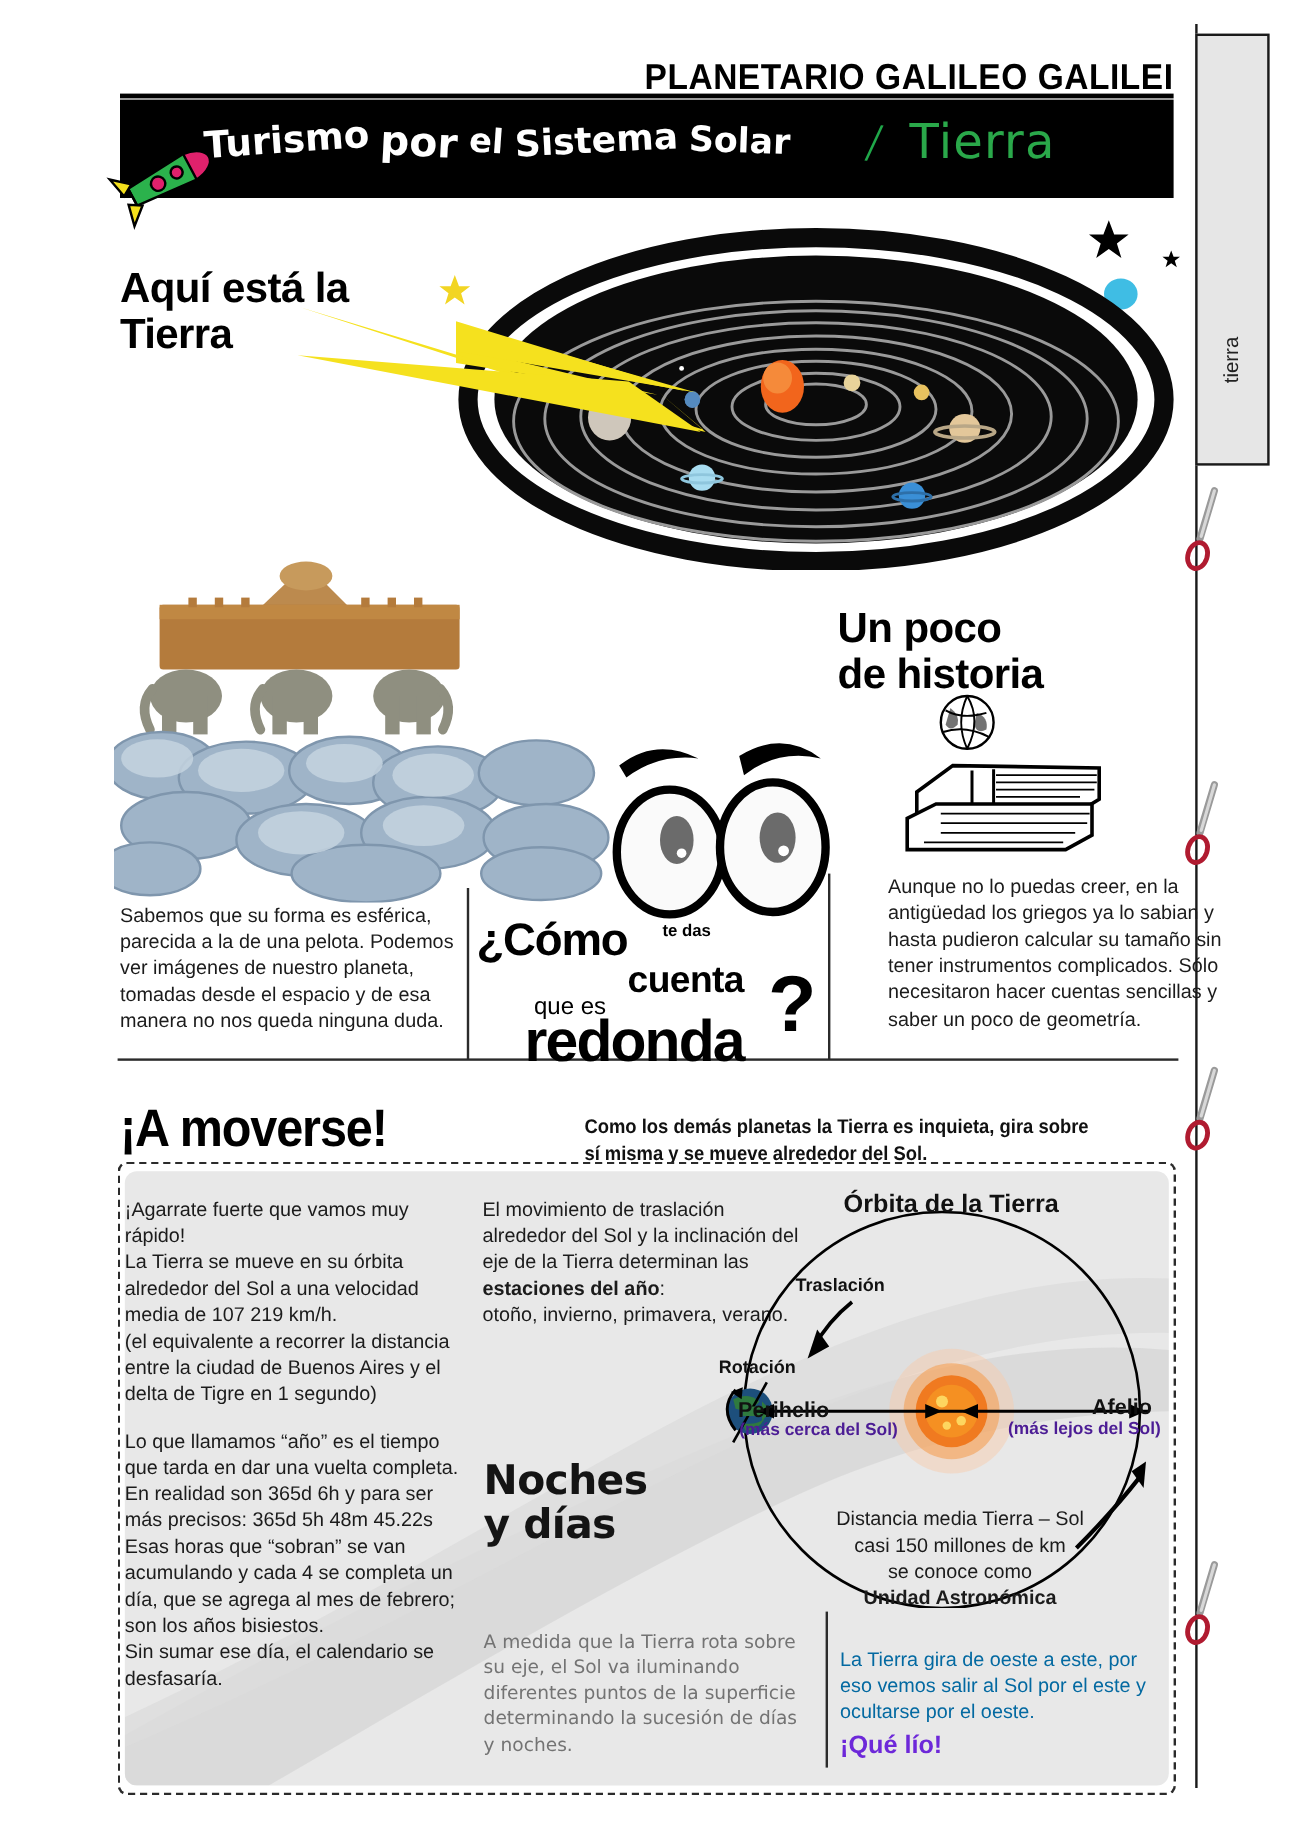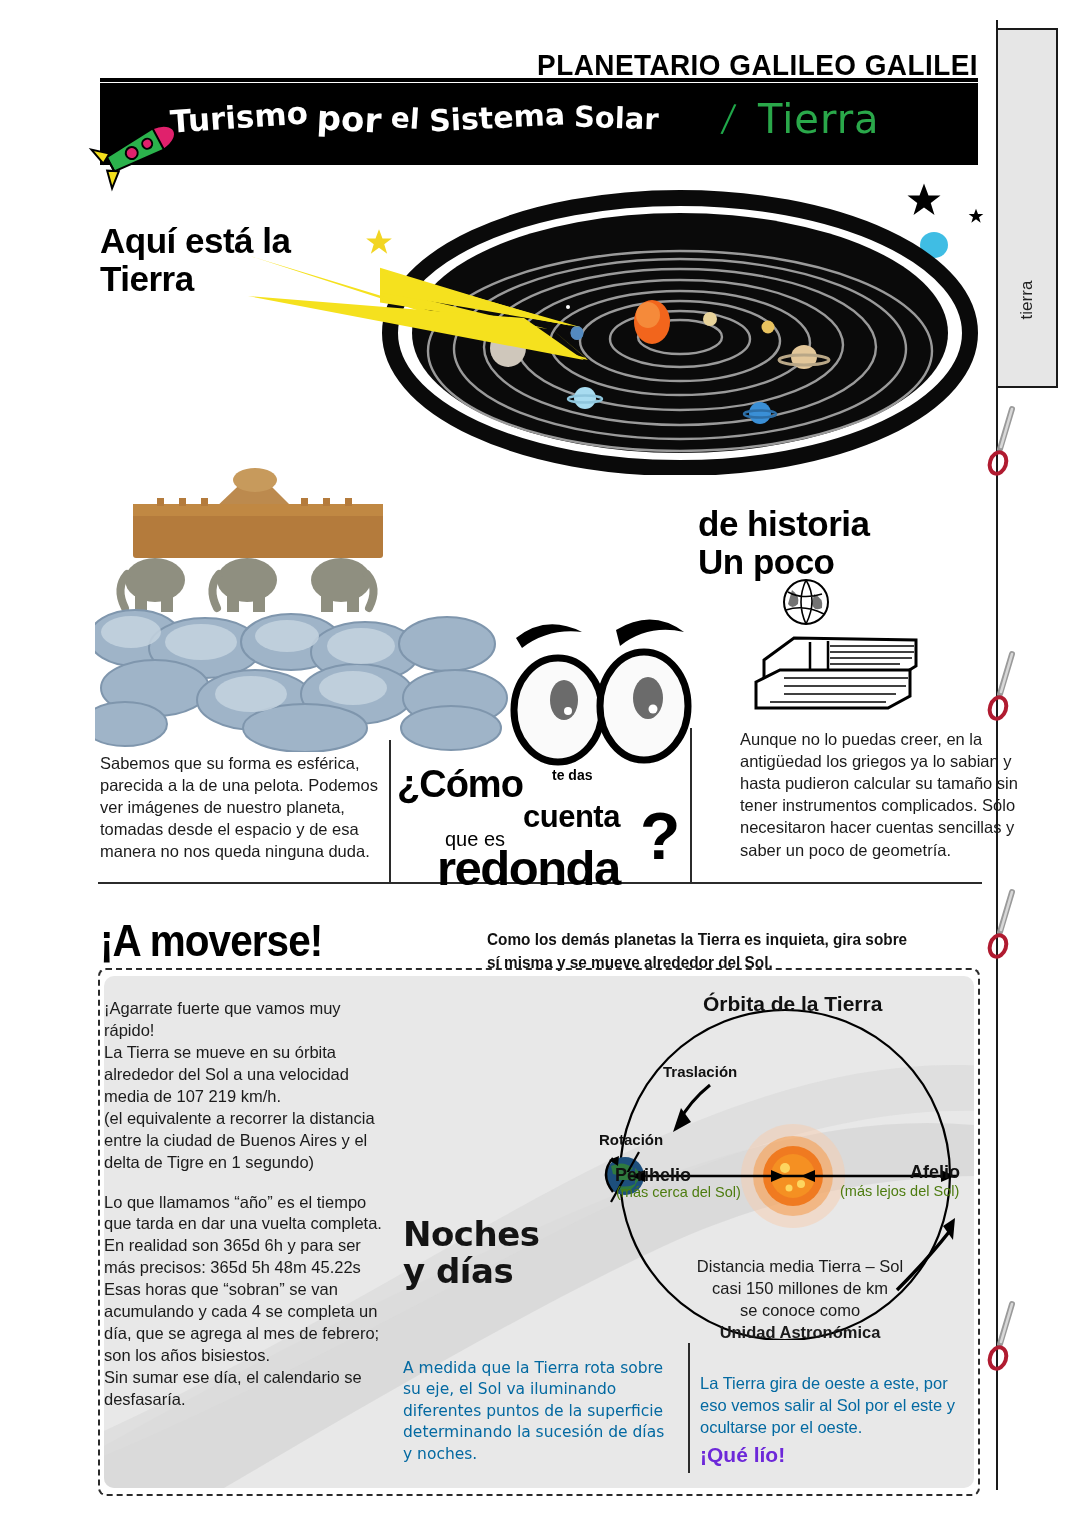--- a/index.html
+++ b/index.html
@@ -273,21 +273,21 @@
     color: #141414;
   }
   .p-noches {
     position: absolute;
     left: 403px;
     top: 1358px;
     width: 268px;
     font-family: "DejaVu Sans", sans-serif;
     font-size: 15.5px;
     line-height: 1.38;
-    color: #0369a1;
+    color: #737373;
   }
   .divider-v3 {
     position: absolute;
     left: 688px;
     top: 1343px;
     width: 2px;
     height: 130px;
     background: #2b2b2b;
   }
   .p-oeste {
@@ -313,22 +313,22 @@
   .lbl {
     position: absolute;
     font-size: 15px;
     font-weight: bold;
     color: #111;
     white-space: nowrap;
   }
   .lbl-sub {
     position: absolute;
     font-size: 15px;
-    font-weight: normal;
-    color: #4d7c0f;
+    font-weight: bold;
+    color: #4c1d95;
     white-space: nowrap;
   }
   .lbl-traslacion { left: 78px; top: 73px; }
   .lbl-rotacion   { left: 14px; top: 141px; }
   .lbl-perihelio  { left: 30px; top: 175px; font-size: 18px; }
   .lbl-perihelio-sub { left: 31px; top: 194px; font-size: 14.5px; }
   .lbl-afelio     { left: 325px; top: 172px; font-size: 18px; }
   .lbl-afelio-sub { left: 255px; top: 193px; font-size: 14.5px; }
 
   .orbit-title {
@@ -567,22 +567,22 @@
   <div class="como-wrap">
     <div class="como-1">¿Cómo</div>
     <div class="como-2">te das</div>
     <div class="como-3">cuenta</div>
     <div class="como-4">que es</div>
     <div class="como-5">redonda</div>
     <div class="como-6">?</div>
   </div>
 
   <div class="h-historia">
+    <div>Un poco</div>
     <div>de historia</div>
-    <div>Un poco</div>
   </div>
   <svg class="books-wrap" viewBox="0 0 200 135">
     <g>
       <circle cx="66" cy="24" r="22" fill="#fff" stroke="#000" stroke-width="2"></circle>
       <path d="M48 14 q14 8 34 2 M46 32 q18 -6 38 4 M66 2 q-10 22 0 44 M66 2 q12 20 0 44" fill="none" stroke="#000" stroke-width="1.6"></path>
       <path d="M52 12 q8 6 6 14 q-6 6 -10 0 z" fill="#000" opacity="0.55"></path>
       <path d="M74 16 q10 4 8 14 q-8 4 -10 -4 z" fill="#000" opacity="0.55"></path>
     </g>
     <g>
       <path d="M24 82 L54 60 L176 62 L176 88 L150 104 L24 104 Z" fill="#fff" stroke="#000" stroke-width="3"></path>
@@ -618,20 +618,24 @@
 
   <div class="col-left">
     <div style="white-space:pre-line">¡Agarrate fuerte que vamos muy rápido!
 La Tierra se mueve en su órbita alrededor del Sol a una velocidad media de 107 219 km/h.
 (el equivalente a recorrer la distancia entre la ciudad de Buenos Aires y el delta de Tigre en 1 segundo)</div>
     <div class="block2" style="white-space:pre-line">Lo que llamamos “año” es el tiempo que tarda en dar una vuelta completa. En realidad son  365d 6h y para ser más precisos: 365d 5h 48m 45.22s
 Esas horas que “sobran” se van acumulando y cada 4 se completa un día, que se agrega al mes de febrero; son los años bisiestos.
 Sin sumar ese día, el calendario se desfasaría.</div>
   </div>
 
+  <div class="col-mid-top">
+    <span>El movimiento de traslación alrededor del Sol y la inclinación del eje de la Tierra determinan las </span><b>estaciones del año</b><span>:</span><br>
+    <span>otoño, invierno, primavera, verano.</span>
+  </div>
 
   <div class="h-noches">
     <div>Noches</div>
     <div>y días</div>
   </div>
   <div class="p-noches">A medida que la Tierra rota sobre su eje, el Sol va iluminando diferentes puntos de la superficie determinando la sucesión de días y noches.</div>
 
   <div class="divider-v3"></div>
   <div class="p-oeste">La Tierra gira de oeste a este, por eso vemos salir al Sol por el este y ocultarse por el oeste.</div>
   <div class="p-quelio">¡Qué lío!</div>

